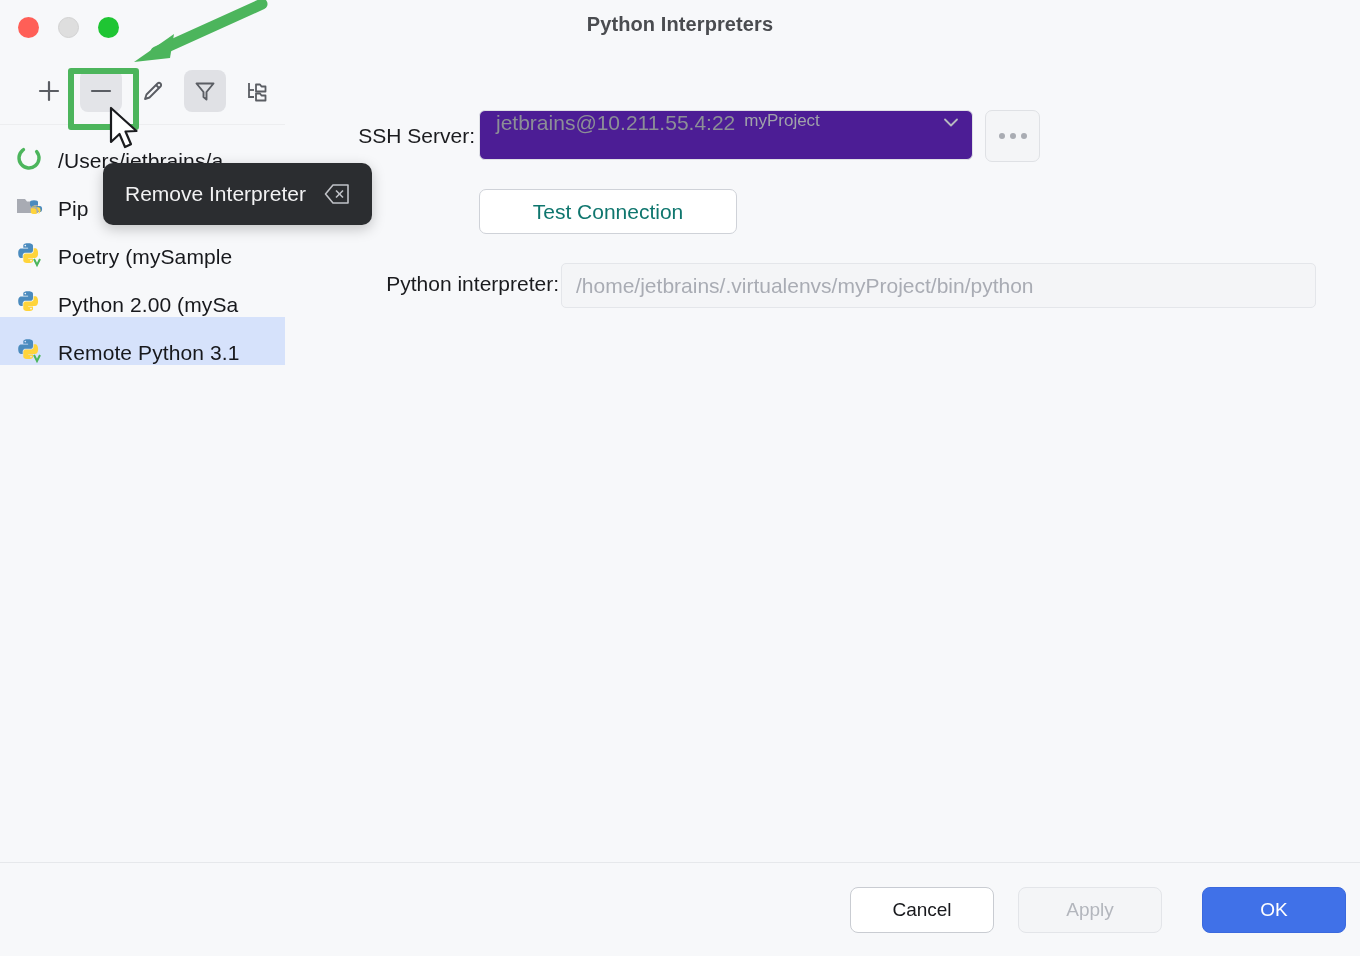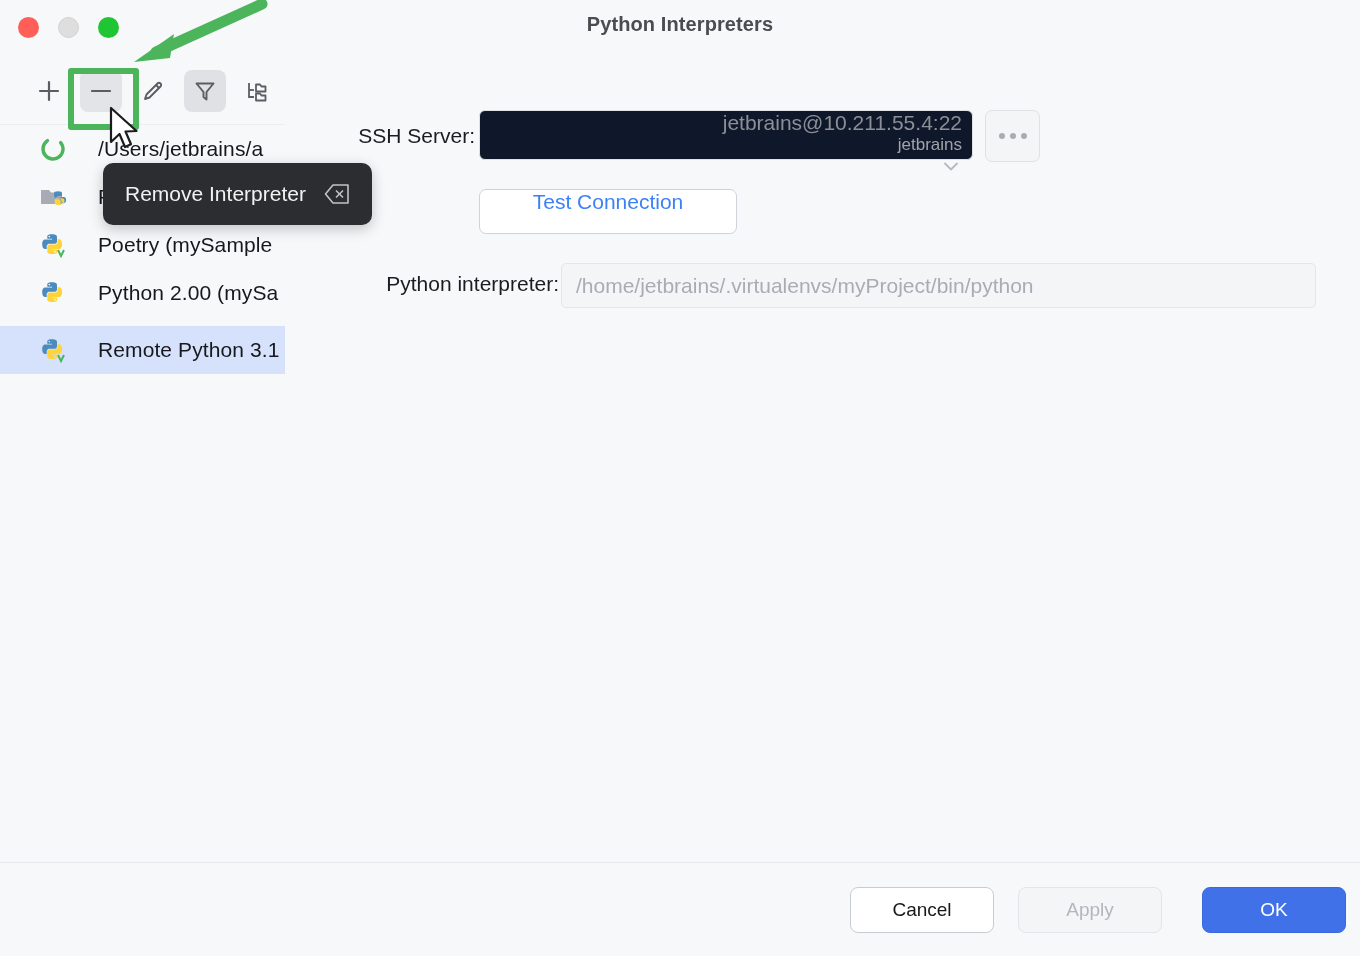--- a/index.html
+++ b/index.html
@@ -64,25 +64,25 @@
     z-index: 7; pointer-events: none;
   }
 
   
   .arrow-svg { position: absolute; left: 120px; top: -4px; z-index: 8; }
 
   
   .list { position: absolute; left: 0; top: 69px; width: 290px; }
   .list-row {
     position: relative; height: 48px;
-    display: flex; align-items: center;
-    padding-left: 38px; gap: 30px;
+    display: flex; align-items: flex-end;
+    padding-left: 14px; gap: 14px;
     white-space: nowrap;
   }
-  .list-row.selected { background: #d6e2fb; margin-top: 9px; }
+  .list-row.selected { background: #d6e2fb; }
   .row-label {
     font-size: 21px; color: #17181c; letter-spacing: 0.1px;
   }
   .row-icon { width: 30px; height: 30px; flex: none; position: relative; }
 
   
   .hthumb {
     position: absolute; left: 38px; top: 838px;
     width: 48px; height: 13px; border-radius: 7px; background: #c6c7cb;
   }
@@ -110,43 +110,43 @@
   .field-label {
     position: absolute; font-size: 21px; color: #1b1c1f;
     text-align: right;
   }
   .lbl-ssh { left: 10px; top: 68px; width: 180px; }
   .lbl-interp { left: 10px; top: 216px; width: 264px; }
 
   .combo {
     position: absolute; left: 194px; top: 54px;
     width: 494px; height: 50px;
-    background: #0f172a; border: 1px solid #dfe1e5; border-radius: 6px;
-    display: flex; align-items: flex-end; padding: 0 10px 0 16px; flex-direction: column;
+    background: #4c1d95; border: 1px solid #dfe1e5; border-radius: 6px;
+    display: flex; align-items: flex-start; padding: 0 10px 0 16px;
   }
   .combo-main { font-size: 21px; color: #8c8f96; }
   .combo-sub  { font-size: 17px; color: #a0a3aa; margin-left: 9px; }
   .combo-arrow { margin-left: auto; color: #b6b9bf; display: flex; }
 
   .dots-btn {
     position: absolute; left: 700px; top: 54px;
     width: 55px; height: 52px;
     background: #f4f5f7; border: 1px solid #dfe1e5; border-radius: 7px;
     display: flex; align-items: center; justify-content: center;
   }
   .dots-btn .dots { display: flex; gap: 5px; }
   .dots-btn .dots i { width: 6px; height: 6px; border-radius: 50%; background: #a9acb3; display: block; }
 
   .test-btn {
     position: absolute; left: 194px; top: 133px;
     width: 258px; height: 45px;
     background: #ffffff; border: 1px solid #cfd2d8; border-radius: 7px;
     font-family: "Liberation Sans", sans-serif;
-    font-size: 21px; color: #3b82f6;
-    display: flex; justify-content: center;
+    font-size: 21px; color: #0f766e;
+    display: flex; align-items: center; justify-content: center;
   }
 
   .interp-field {
     position: absolute; left: 276px; top: 207px;
     width: 755px; height: 45px;
     background: #f4f5f7; border: 1px solid #e4e6ea; border-radius: 5px;
     display: flex; align-items: center; padding: 3px 14px;
   }
   .interp-text { font-size: 21px; color: #a9acb4; }
 
@@ -294,21 +294,21 @@
   <svg class="cursor" width="34" height="46" viewBox="0 0 34 46">
     <path d="M3 2 L3 36 L11.5 28 L17 41 L23 38.2 L17.5 25.5 L28.5 25 Z" fill="#ffffff" stroke="#1b1c1f" stroke-width="2.2" stroke-linejoin="round"></path>
   </svg>
 
   <div class="right-panel">
 
     <div class="field-label lbl-ssh">SSH Server:</div>
 
     <div class="combo">
       <span class="combo-main">jetbrains@10.211.55.4:22</span>
-      <span class="combo-sub">jetbrains</span>
+      <span class="combo-sub">myProject</span>
       <span class="combo-arrow">
         <svg width="22" height="22" viewBox="0 0 22 22">
           <polyline points="5,8.5 11,14.5 17,8.5" fill="none" stroke="#b6b9bf" stroke-width="1.8" stroke-linecap="round" stroke-linejoin="round"></polyline>
         </svg>
       </span>
     </div>
 
     <div class="dots-btn">
       <span class="dots">
           <i></i>

